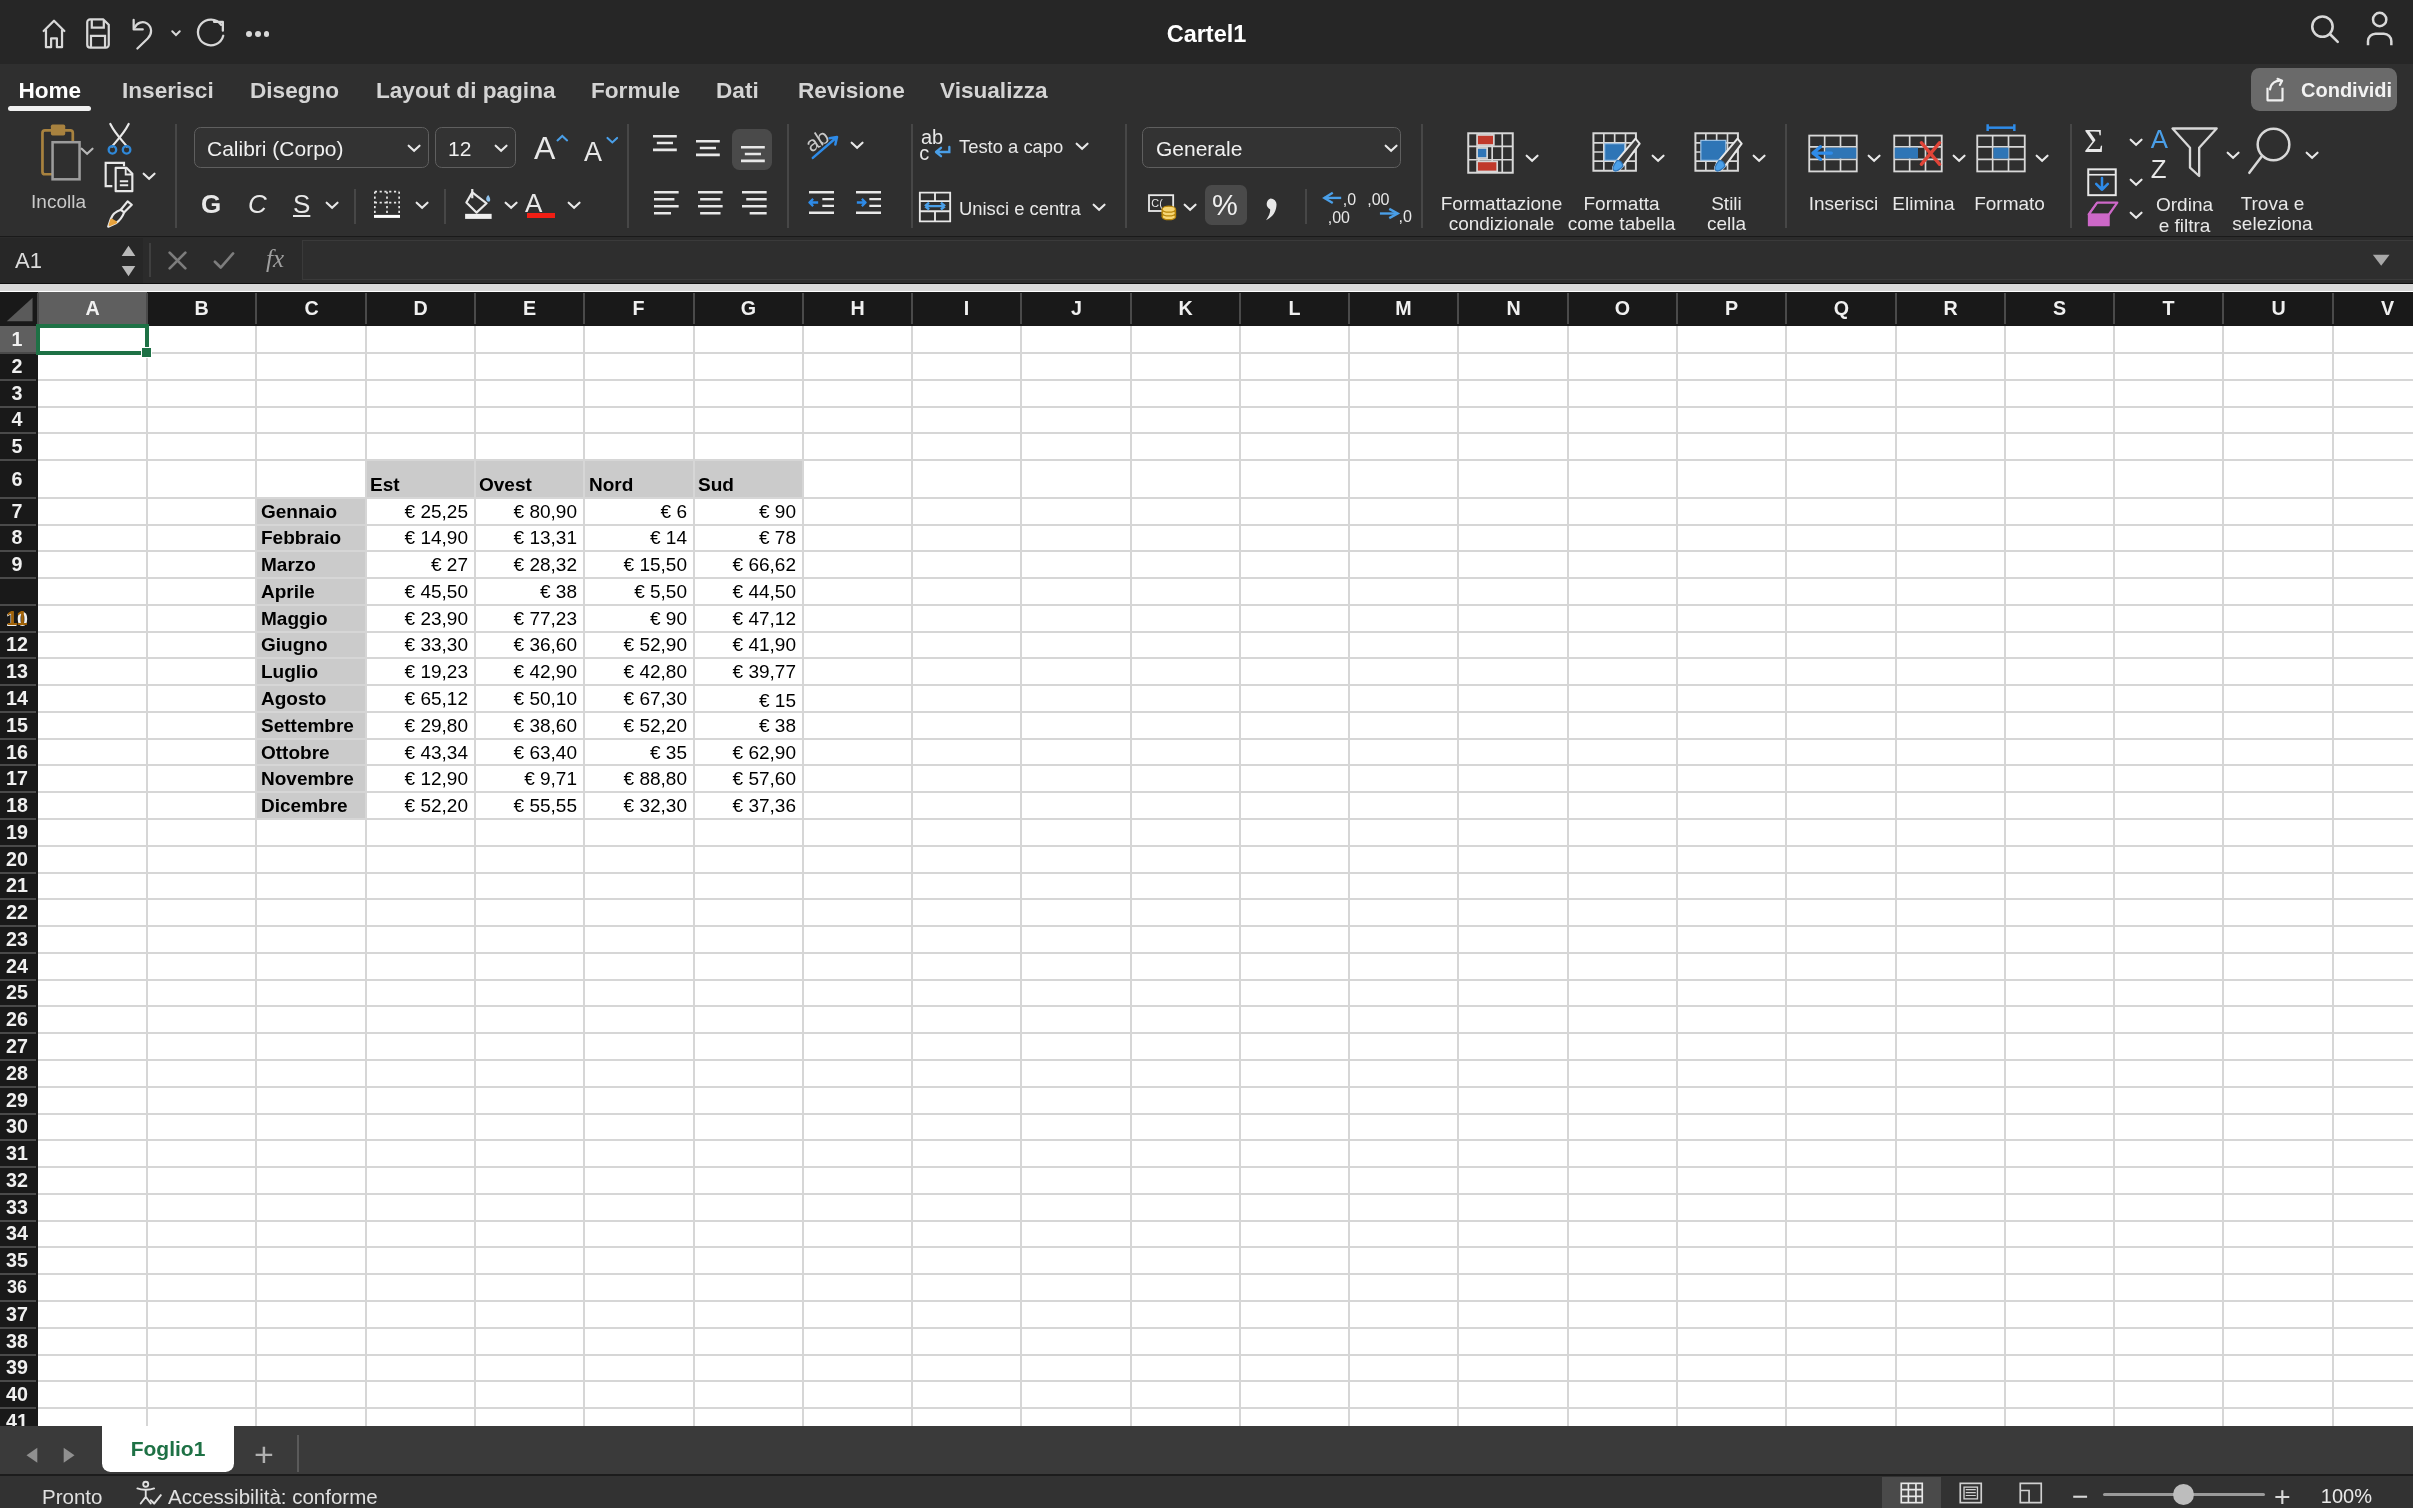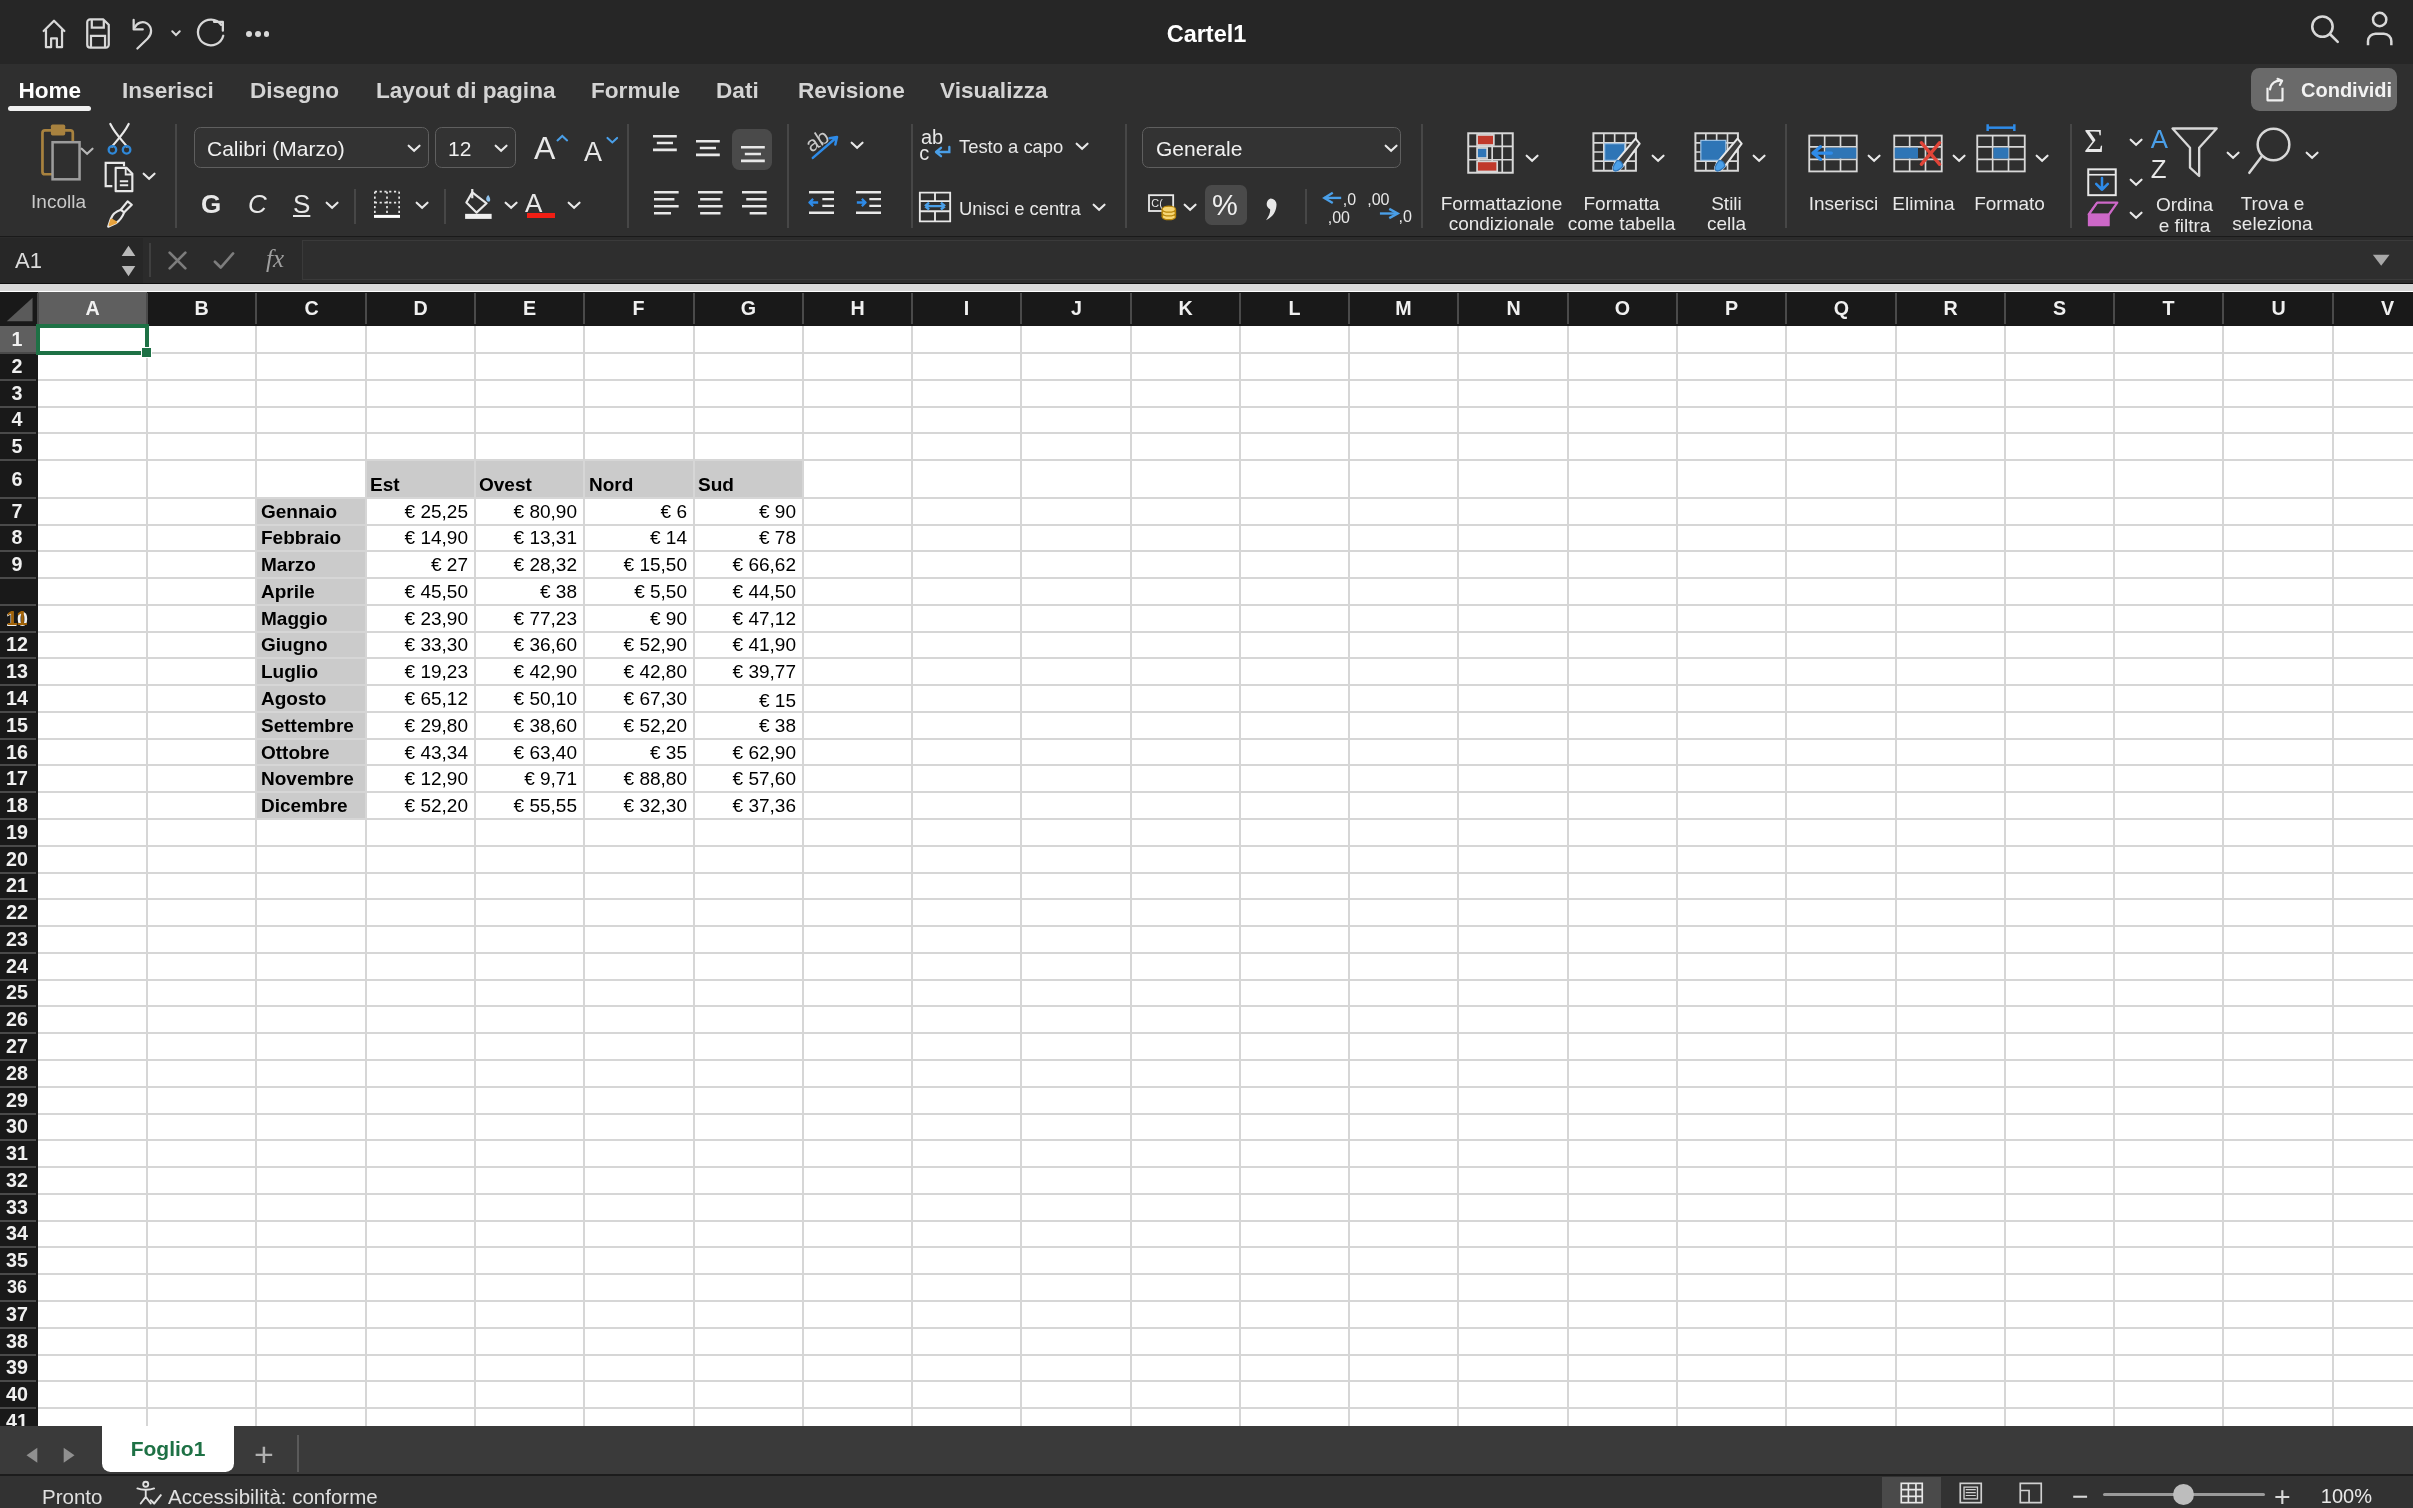--- a/index.html
+++ b/index.html
@@ -81,21 +81,21 @@
 <svg class="a" style="left:142px;top:172px" width="14.2" height="8.4" viewBox="0 0 17 10">
       <path d="M2 2 L8.5 8 L15 2" fill="none" stroke="#e8e8e8" stroke-width="2.6" stroke-linecap="round"></path>
     </svg>
 <svg class="a" style="left:104px;top:198px" width="32" height="32" viewBox="0 0 38 38">
       <path d="M20 14 L28 4 L33 8 L24 17" fill="none" stroke="#e8e8e8" stroke-width="2.6" stroke-linejoin="round"></path>
       <path d="M20 14 L24 17 C22 22 20 26 14 30 L5 34 L8 25 C10 19 14 16 20 14 Z" fill="none" stroke="#e8e8e8" stroke-width="2.6" stroke-linejoin="round"></path>
       <path d="M7 32 L14 29 L9 26 Z" fill="#e8a33d" stroke="#e8a33d" stroke-width="3" stroke-linejoin="round"></path>
     </svg>
 <div class="a" style="left:175px;top:124px;width:1.7px;height:104px;background:#474747"></div>
 <div class="a" style="left:194px;top:127px;width:235px;height:41px;border:1.7px solid #5f5f5f;border-radius:6.7px;background:#333333"></div>
-<div class="a" style="left:207px;top:137px;font-size:21px;color:#f0f0f0">Calibri (Marzo)</div>
+<div class="a" style="left:207px;top:137px;font-size:21px;color:#f0f0f0">Calibri (Corpo)</div>
 <svg class="a" style="left:407px;top:144px" width="14.2" height="8.4" viewBox="0 0 17 10">
       <path d="M2 2 L8.5 8 L15 2" fill="none" stroke="#e8e8e8" stroke-width="2.6" stroke-linecap="round"></path>
     </svg>
 <div class="a" style="left:435px;top:127px;width:81px;height:41px;border:1.7px solid #5f5f5f;border-radius:6.7px;background:#333333"></div>
 <div class="a" style="left:448px;top:137px;font-size:21px;color:#f0f0f0">12</div>
 <svg class="a" style="left:494px;top:144px" width="14.2" height="8.4" viewBox="0 0 17 10">
       <path d="M2 2 L8.5 8 L15 2" fill="none" stroke="#e8e8e8" stroke-width="2.6" stroke-linecap="round"></path>
     </svg>
 <div class="a" style="left:534px;top:130px;font-size:32px;color:#e8e8e8">A</div>
 <svg class="a" style="left:556px;top:134px" width="12.6" height="8.4" viewBox="0 0 17 10">

